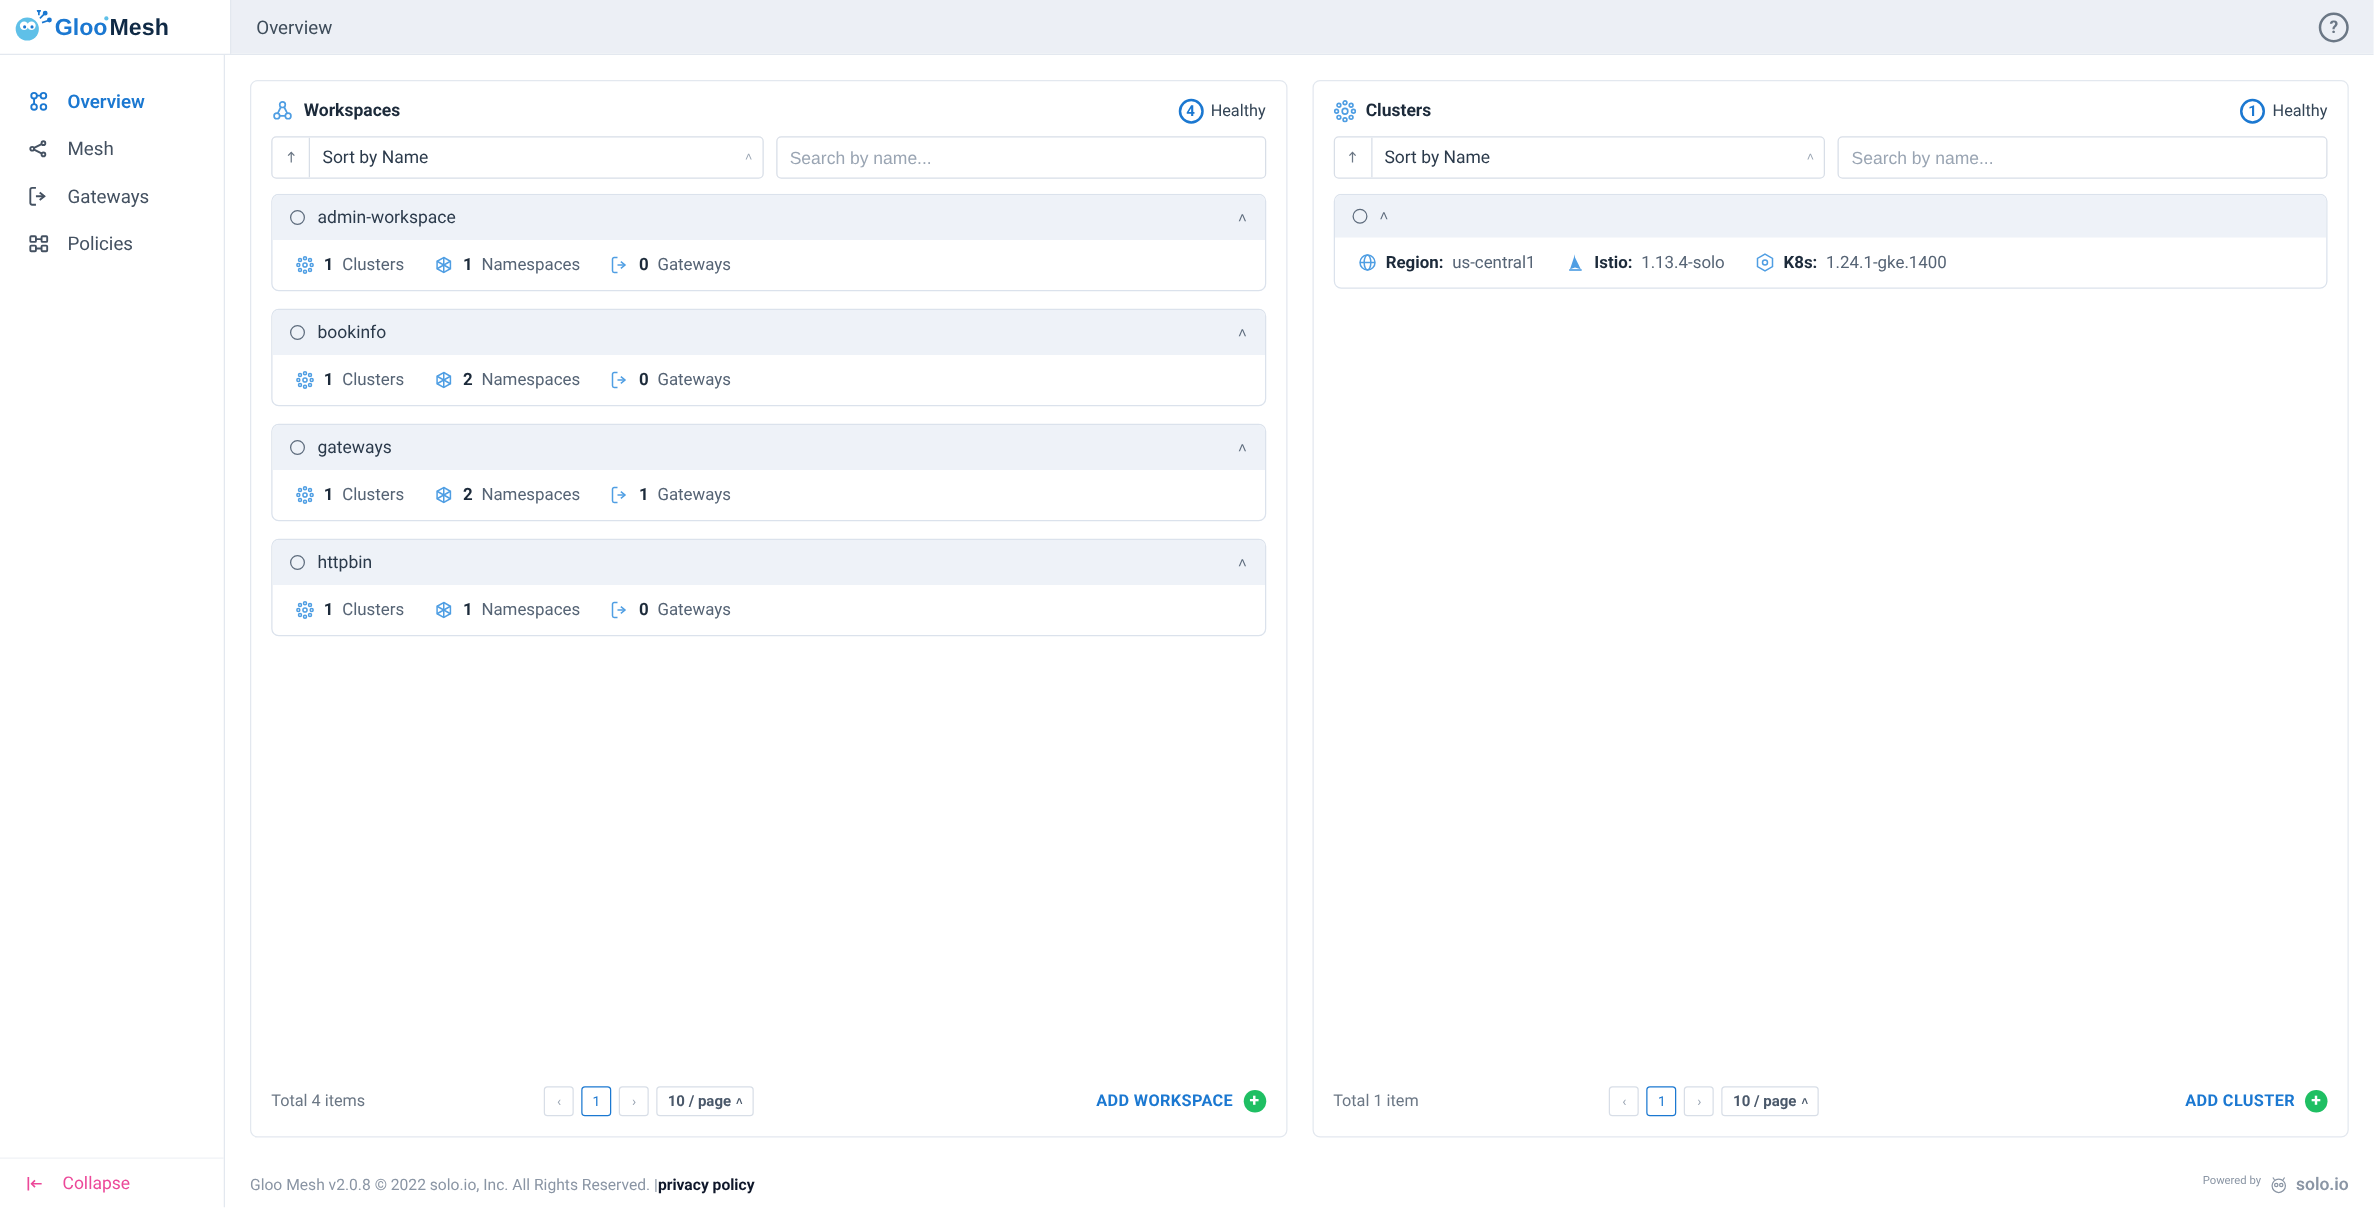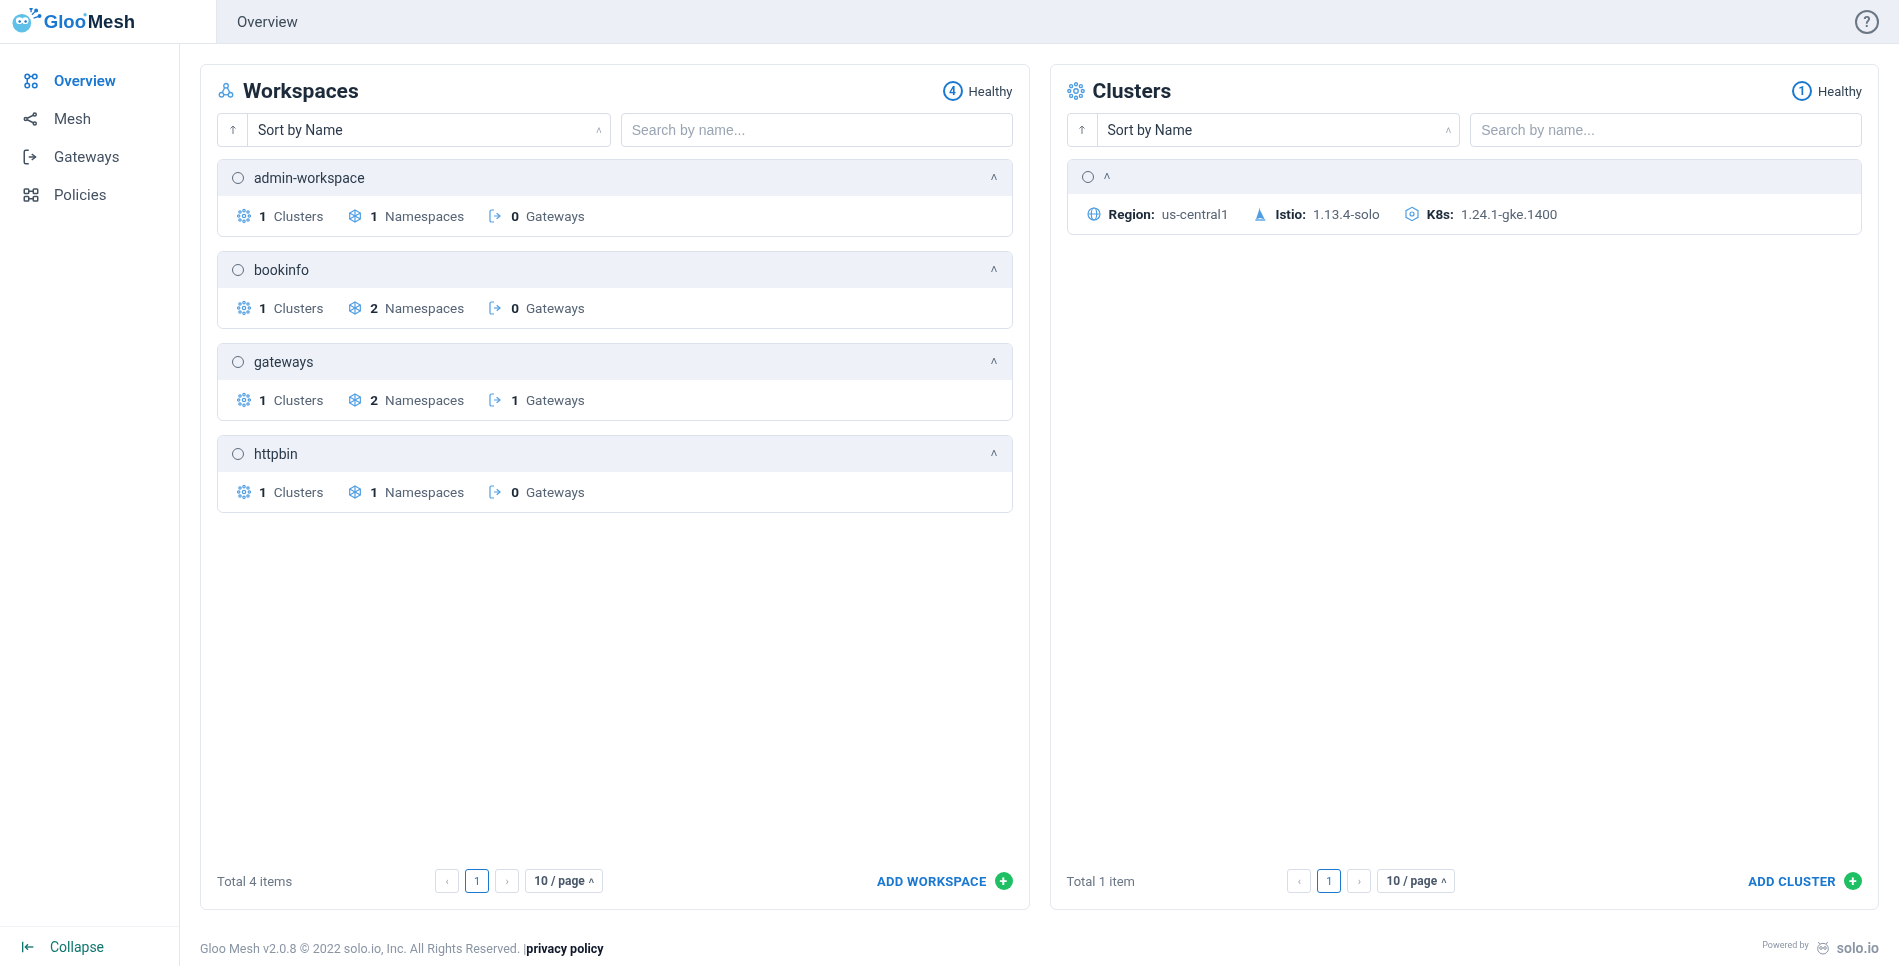--- a/index.html
+++ b/index.html
@@ -1,40 +1,40 @@
 <!DOCTYPE html>
 <html><head>
 <meta charset="utf-8">
 <style>
   * { box-sizing: border-box; }
   html, body { margin:0; padding:0; height:100%; font-family: -apple-system, BlinkMacSystemFont, "Segoe UI", Roboto, "Helvetica Neue", Arial, sans-serif; color:#19283b; background:#fff; }
   body { display:flex; flex-direction:column; height:100vh; overflow:hidden; }
 
   
   .top-bar { height:44px; display:flex; align-items:stretch; border-bottom:1px solid #e3e8ef; }
-  .logo-zone { width:216px; display:flex; align-items:center; padding:0 10px; }
+  .logo-zone { width:184px; display:flex; align-items:center; padding:0 10px; }
   .logo-zone svg { height:27px; }
   .title-zone { flex:1; background:#eceff5; display:flex; align-items:center; justify-content:space-between; padding:0 20px; border-left:1px solid #e3e8ef;}
   .page-title { font-size:15px; color:#3e4c5a; }
   .help-btn { width:24px; height:24px; border:2px solid #6b7785; border-radius:50%; display:flex; align-items:center; justify-content:center; font-size:14px; font-weight:700; color:#6b7785; cursor:pointer; }
 
   
   .main { flex:1; display:flex; min-height:0; }
   .sidebar { width:180px; border-right:1px solid #e3e8ef; display:flex; flex-direction:column; }
   .nav { padding:18px 0; flex:1; }
   .nav-item { display:flex; align-items:center; gap:14px; padding:10px 22px; font-size:15px; color:#445161; cursor:pointer; }
   .nav-item.active { color:#1b78d1; font-weight:600; }
   .nav-icon { width:18px; height:18px; color:inherit; }
-  .collapse-row { height:40px; display:flex; align-items:center; gap:14px; padding:0 20px; font-size:14px; color:#0f766e; border-top:1px solid #f0f2f6; cursor:pointer; }
+  .collapse-row { height:40px; display:flex; align-items:center; gap:14px; padding:0 20px; font-size:14px; color:#ec4899; border-top:1px solid #f0f2f6; cursor:pointer; }
 
   .content { flex:1; display:flex; flex-direction:column; min-width:0; background:#fff; }
   .panels { flex:1; display:flex; gap:20px; padding:20px; min-height:0; }
   .panel { flex:1; background:#fff; border:1px solid #e3e8ef; border-radius:6px; display:flex; flex-direction:column; min-width:0; }
   .panel-header { display:flex; align-items:center; padding:14px 16px 10px; gap:10px; }
-  .panel-title { font-size:21px; font-weight:700; color:#1c2a3a; flex:1; display:flex; align-items:center; gap:8px;}
+  .panel-title { font-size:14px; font-weight:700; color:#1c2a3a; flex:1; display:flex; align-items:center; gap:8px;}
   .panel-title-icon { width:18px; height:18px; color:#4f9ee3; }
   .status-badge { display:flex; align-items:center; gap:6px; font-size:13px; color:#345; }
   .status-circle { width:20px; height:20px; border:2px solid #1b78d1; border-radius:50%; display:flex; align-items:center; justify-content:center; font-size:12px; font-weight:700; color:#1b78d1; }
 
   .controls { display:flex; gap:10px; padding:0 16px 12px; }
   .sort-box { flex:1; display:flex; border:1px solid #d8dee7; border-radius:4px; overflow:hidden; height:34px; align-items:center; cursor:pointer; }
   .sort-arrow { width:30px; display:flex; align-items:center; justify-content:center; border-right:1px solid #d8dee7; height:100%; color:#6b7785; }
   .sort-text { flex:1; padding:0 10px; font-size:14px; color:#2b3a4b; }
   .sort-caret { width:24px; color:#9aa5b3; font-size:10px; padding-right:8px; display:flex; align-items:center; justify-content:flex-end; }
   .search-box { flex:1;text-decoration:underline; }

